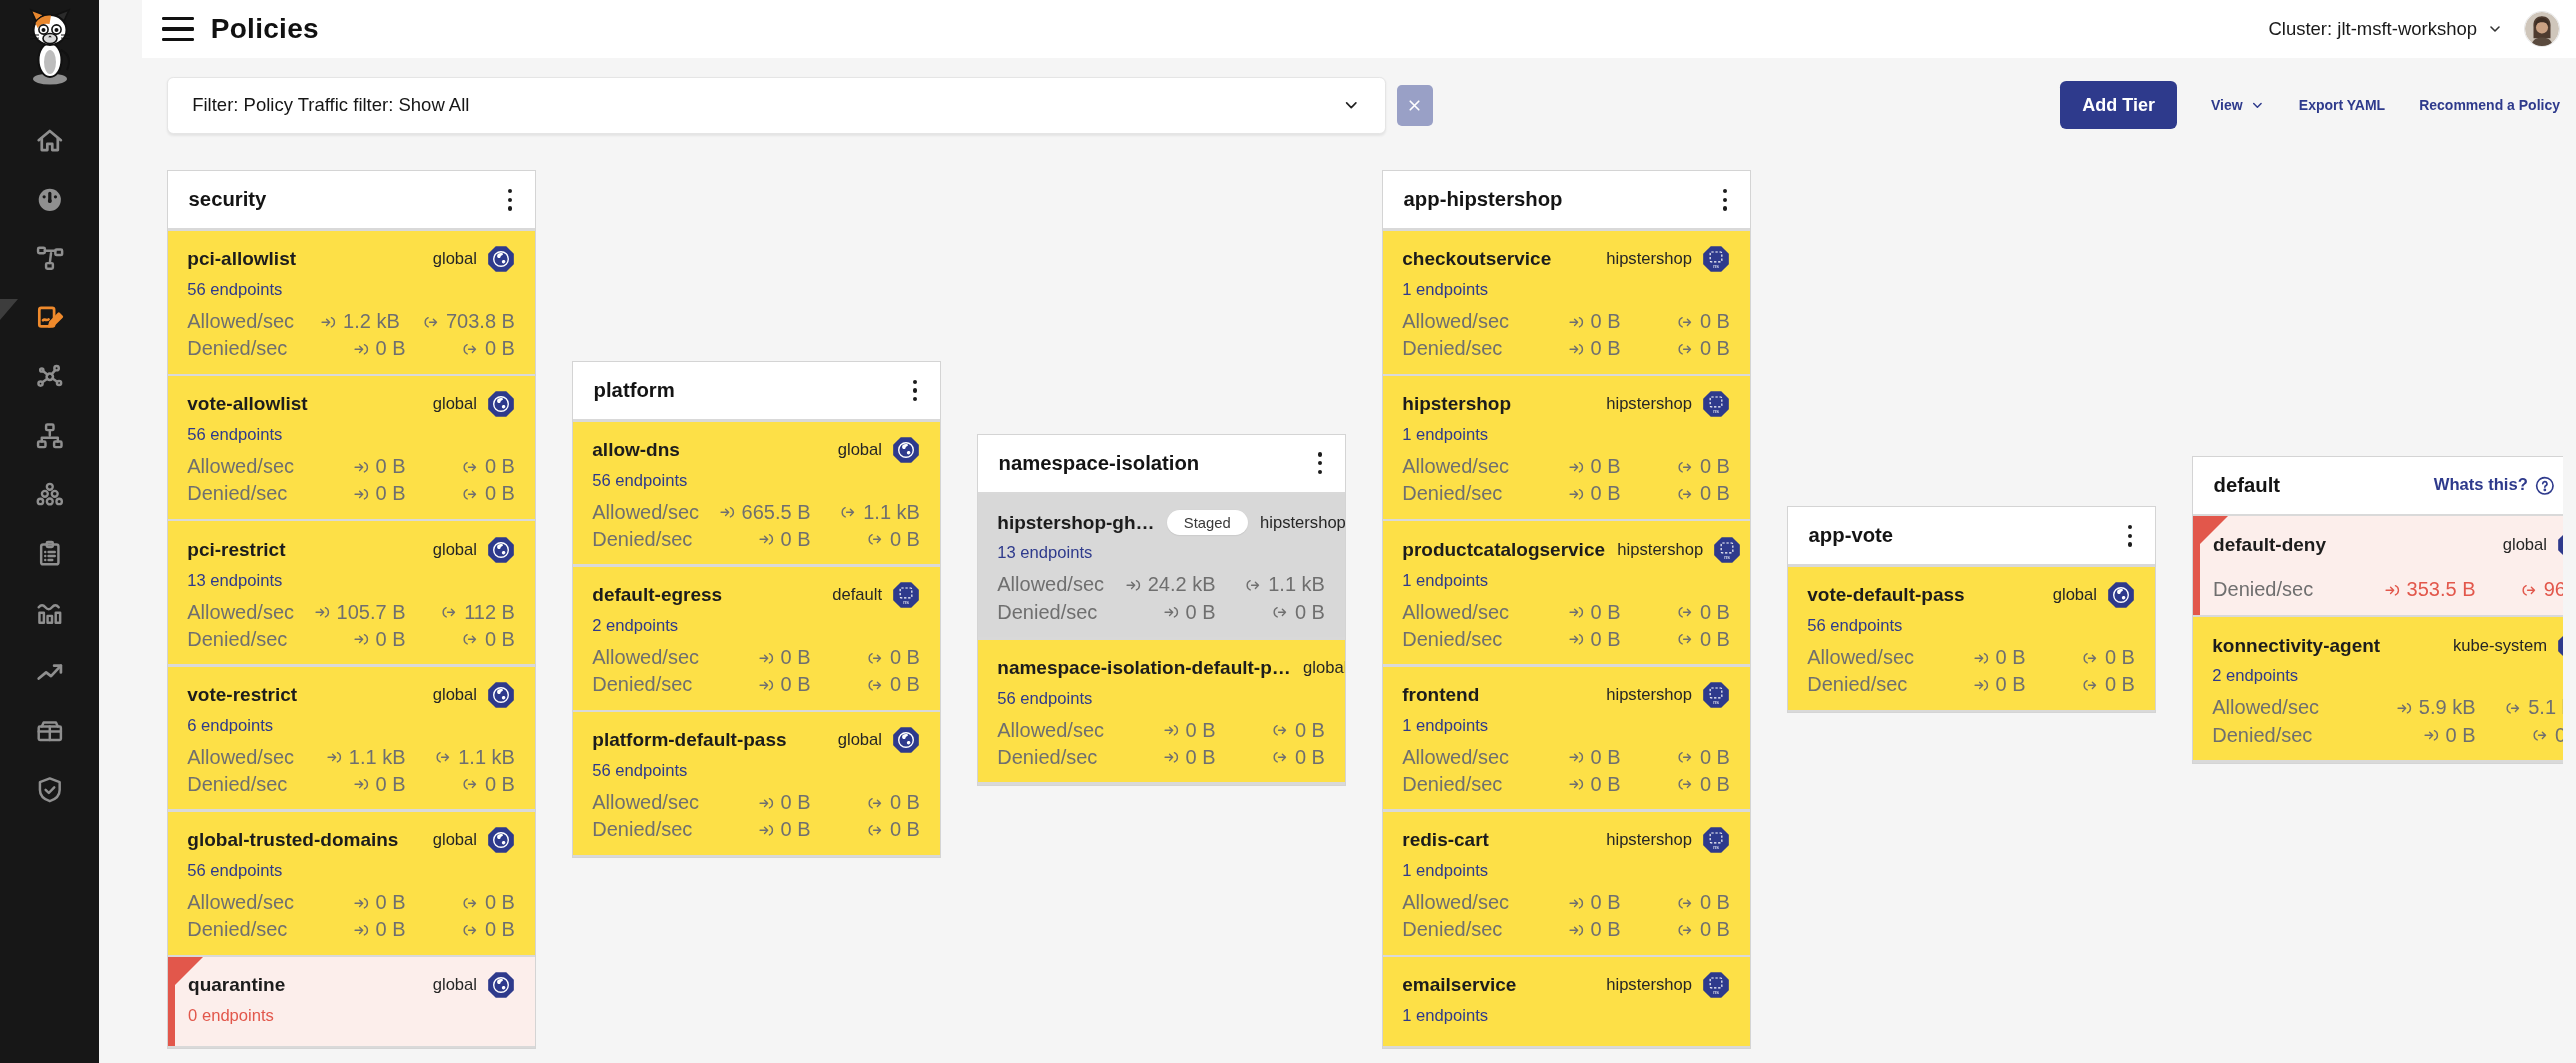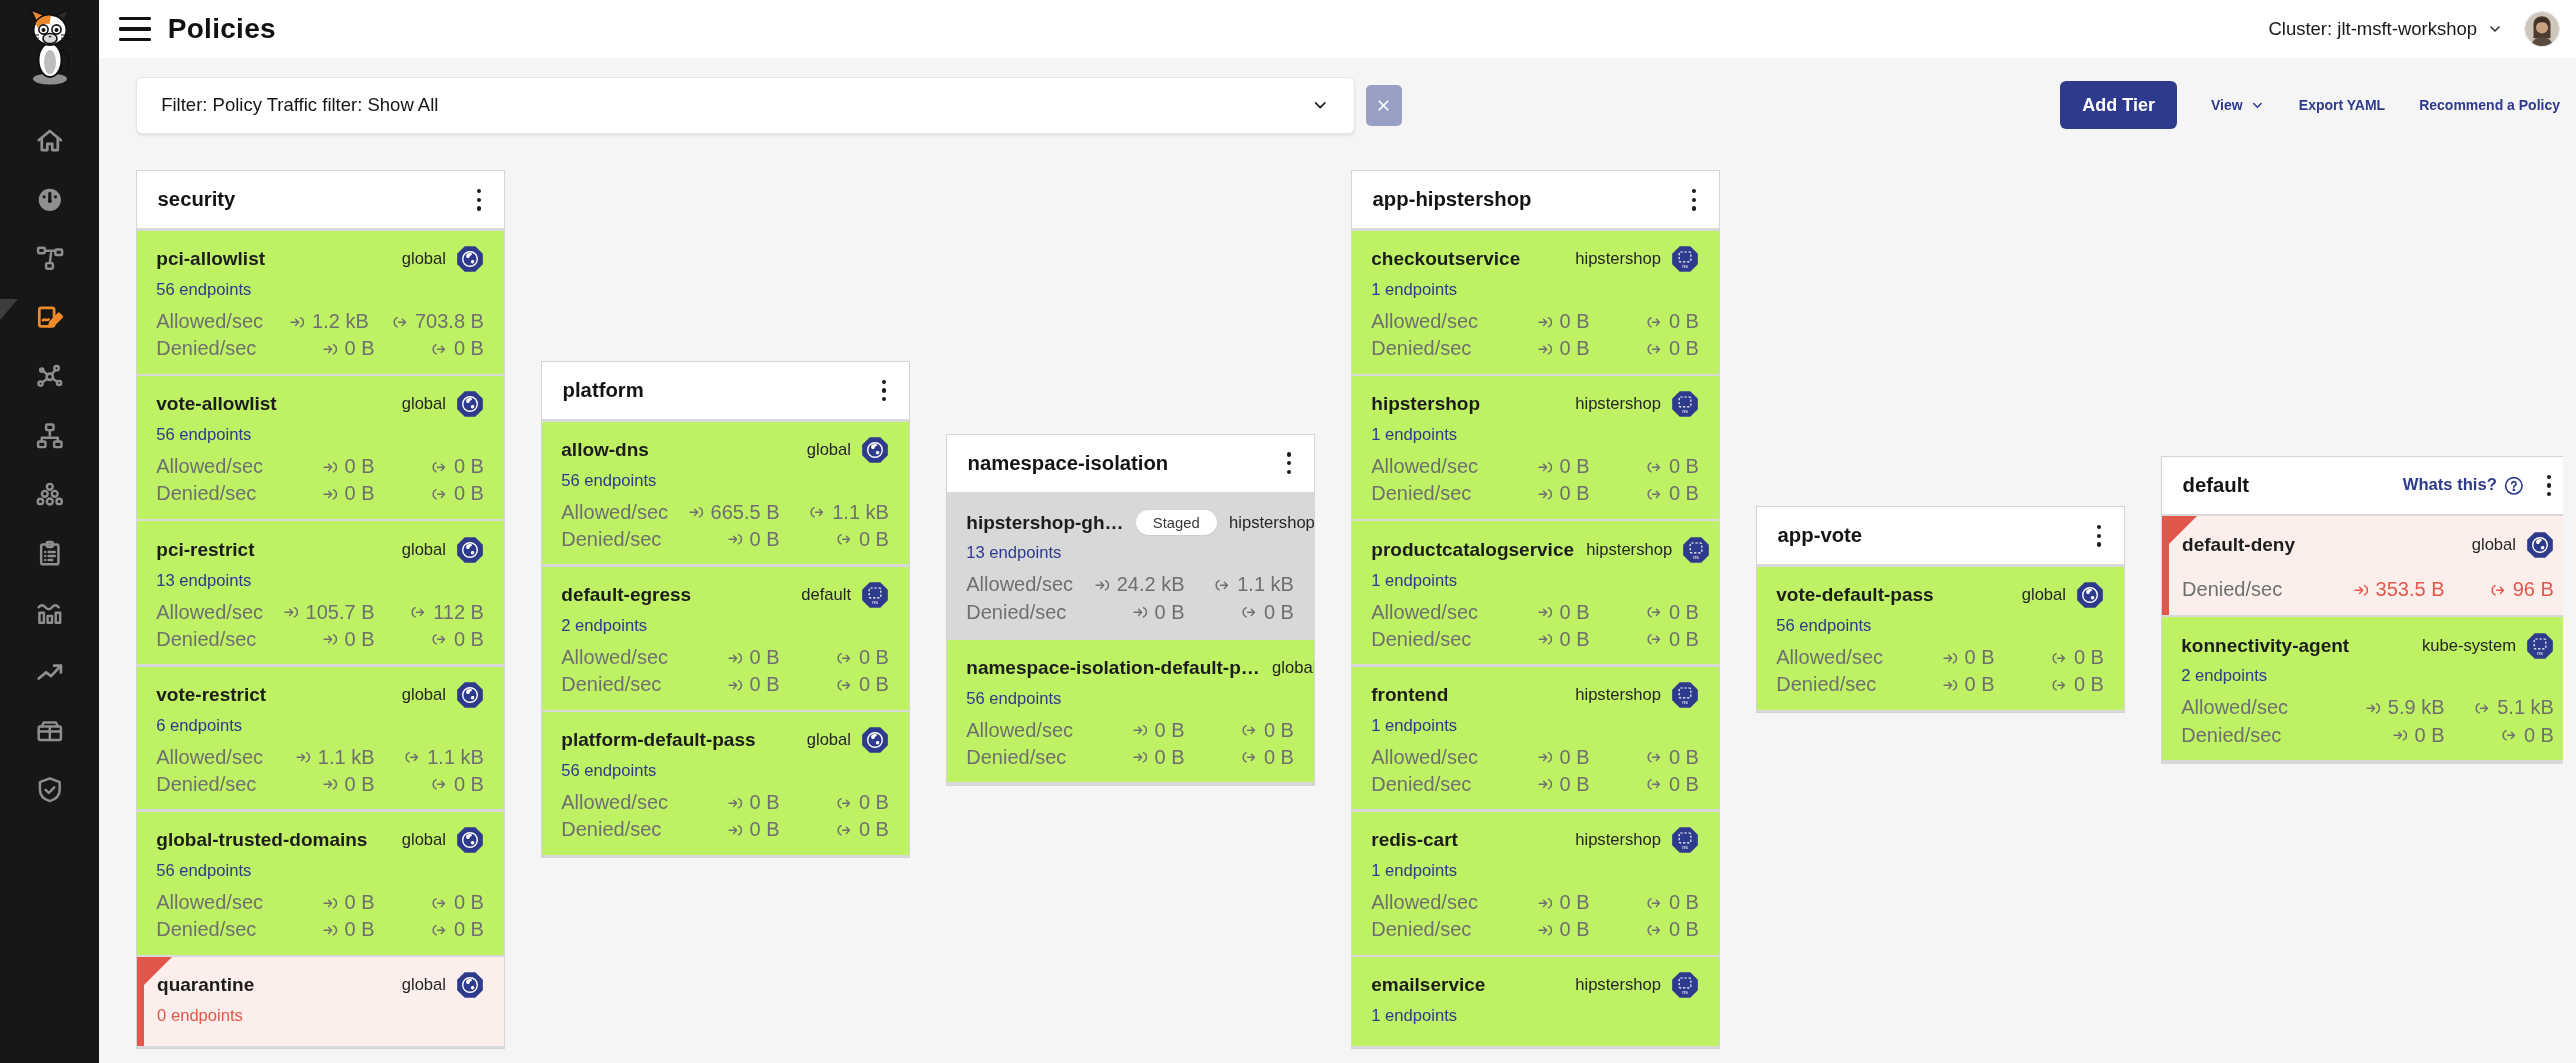--- a/index.html
+++ b/index.html
@@ -3,21 +3,21 @@
 <meta charset="utf-8">
 <style>
   :root{
     --accent:#2e3a8c; --orange:#ef8a2c; --danger:#e2574b; --danger-bg:#fceeeb;
     --selected-bg:#d8d8d8; --sidebar-bg:#171717; --content-bg:#f5f5f5;
     --muted:#6f6f6f; --border:#d9d9d9;
   }
   *{box-sizing:border-box; margin:0; padding:0;}
   html,body{width:2576px; height:1064px; overflow:hidden; background:var(--content-bg);
     font-family:"Liberation Sans","DejaVu Sans",sans-serif; color:#1f1f1f;}
-  .app{display:flex; width:100%; height:100%;}
+  .app{display:flex; width:100%; height:100%;gap:43px;}
 
   
   .sidebar{width:99px; flex:none; background:var(--sidebar-bg); display:flex; flex-direction:column; align-items:center; position:relative;}
   .logo{margin-top:7.4px; height:79px; display:flex; align-items:center; justify-content:center;}
   .side-nav{margin-top:24.6px; display:flex; flex-direction:column; align-items:center; width:100%;}
   .nav-item{width:100%; height:59px; display:flex; align-items:center; justify-content:center; position:relative; cursor:pointer;}
   .nav-item.active::before{content:''; position:absolute; left:0; top:11px;
     border-left:18.5px solid #3d3d3d; border-top:0 solid transparent; border-bottom:21px solid transparent;}
 
   
@@ -28,21 +28,21 @@
   .page-title{font-size:28px; font-weight:800; letter-spacing:0.3px; color:#111;}
   .top-right{margin-left:auto; display:flex; align-items:center; gap:21px;}
   .cluster{display:flex; align-items:center; gap:9.9px; font-size:18.5px; color:#1a1a1a; cursor:pointer;}
   .avatar{width:36px; height:36px; border-radius:50%; overflow:hidden; flex:none; border:1.2px solid #e5e5e5;}
 
   .tabbar{height:43px; flex:none; background:#fff; border-top:1.2px solid #e4e4e4; border-bottom:1.2px solid #dcdcdc; display:flex; padding-left:0; position:relative;}
   .tab{height:100%; display:flex; align-items:center; padding:0 18.5px 0 23.4px; font-size:17px; font-weight:700; color:#161616; position:relative; cursor:pointer;}
   .tab.inactive{color:#a3a3a3; font-weight:600;}
   .tab.active::after{content:''; position:absolute; left:0; right:0; bottom:-1.2px; height:4.3px; background:var(--orange);}
 
-  .content{flex:1; min-height:0; display:flex; flex-direction:column; background:var(--content-bg); padding:18.5px 13.5px 0 24.6px;margin-left:12px;}
+  .content{flex:1; min-height:0; display:flex; flex-direction:column; background:var(--content-bg); padding:18.5px 13.5px 0 24.6px;}
 
   
   .toolbar{flex:none; display:flex; align-items:center;}
   .filter-select{width:1219px; height:57px; background:#fff; border:1.2px solid #e5e5e5; border-radius:6.2px;
     box-shadow:0 1.2px 2.5px rgba(0,0,0,.07); display:flex; align-items:center; padding:0 24.6px; cursor:pointer;}
   .filter-select .label{font-size:18.5px; color:#161616;}
   .filter-select .chev{margin-left:auto; color:#333;}
   .clear-filter{width:36px; height:41px; margin-left:11px; border:none; border-radius:4.9px; background:#99a0c6; display:flex; align-items:center; justify-content:center; cursor:pointer;}
   .right-actions{margin-left:auto; display:flex; align-items:center; gap:34px; padding-right:2.5px;}
   .btn-primary{height:48px; padding:0 22px; border:none; border-radius:6.2px; background:var(--accent); color:#ffffff; font-size:18px; font-weight:600; font-family:inherit; cursor:pointer;}
@@ -54,21 +54,21 @@
   .column.wide{width:414px;}
   .col-header{flex:none; height:57px; background:#fff; display:flex; align-items:center; padding:0 16px 0 21px;}
   .col-title{font-size:20.3px; font-weight:700; color:#141414;}
   .whats-this{margin-left:auto; display:flex; align-items:center; gap:7.4px; color:var(--accent); font-size:16.6px; font-weight:600; cursor:pointer;}
   .kebab{margin-left:auto; background:none; border:none; cursor:pointer; padding:4.9px 6.2px; display:flex; flex-direction:column; gap:4.3px; align-items:center;}
   .col-header .whats-this + .kebab{margin-left:17px;}
   .kebab i{width:4.3px; height:4.3px; border-radius:50%; background:#1c1c1c; display:block;}
   .spacer{flex:1; background:#fff;}
 
   
-  .card{flex:none; background:#bef264; padding:14.8px 19.7px; position:relative; cursor:pointer;}
+  .card{flex:none; background:#fde047; padding:14.8px 19.7px; position:relative; cursor:pointer;}
   .card.selected{background:var(--selected-bg);}
   .card.alert{background:var(--danger-bg); border-left:7.4px solid var(--danger); padding-left:13.5px;}
   .card.alert::before{content:''; position:absolute; left:0; top:0;
     border-top:28px solid var(--danger); border-right:28px solid transparent;}
   .card-title-row{display:flex; align-items:center; gap:12.3px; height:27px; margin-bottom:7.4px;}
   .card-name{font-size:19px; font-weight:600; color:#1c1c1c; white-space:nowrap;}
   .badge{background:#fff; border-radius:615px; padding:4.9px 17px; font-size:14.8px; color:#3a3a3a; box-shadow:0 0.6px 1.2px rgba(0,0,0,.1);}
   .scope{margin-left:auto; display:flex; align-items:center; gap:9.9px; font-size:16.6px; color:#262626; white-space:nowrap;}
   .endpoints{display:inline-block; font-size:16.6px; color:var(--accent); line-height:19.7px; margin-bottom:4.9px; cursor:pointer;}
   .endpoints.alert{color:var(--danger);}

